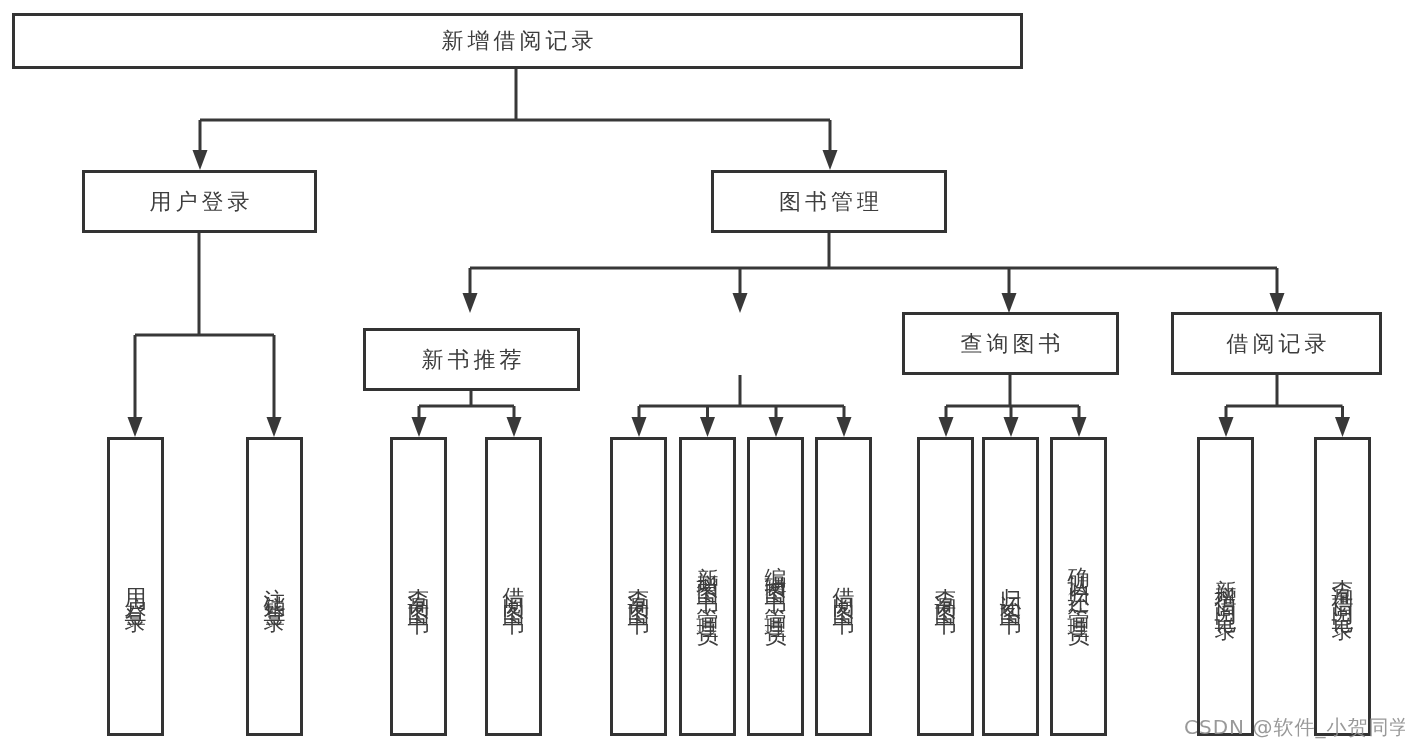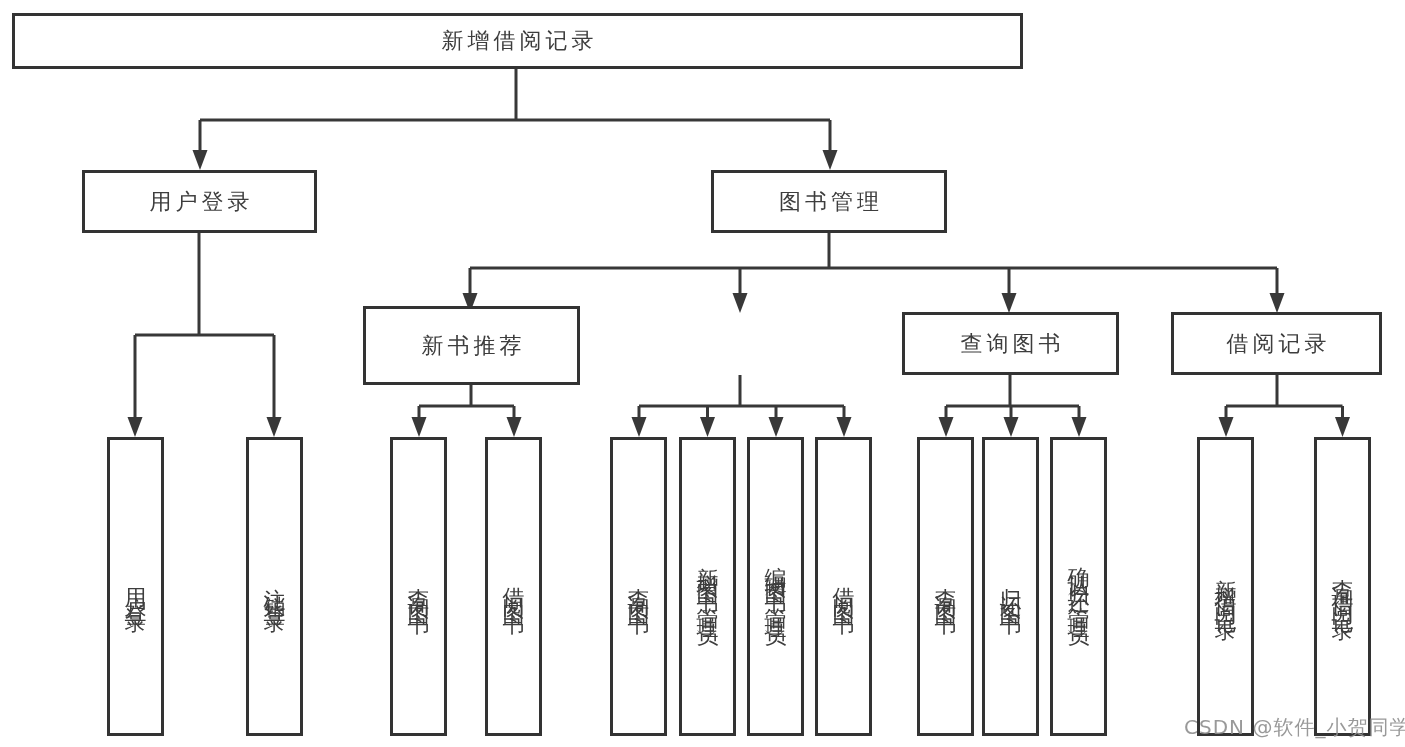--- a/index.html
+++ b/index.html
@@ -82,21 +82,21 @@
     <span>新增借阅记录</span>
   </div>
 
   <div class="node hbox" style="left:82px; top:170px; width:235px; height:63px">
     <span>用户登录</span>
   </div>
   <div class="node hbox" style="left:711px; top:170px; width:236px; height:63px">
     <span>图书管理</span>
   </div>
 
-  <div class="node hbox" style="left:363px; top:306px; width:217px; height:79px">
+  <div class="node hbox" style="left:363px; top:328px; width:217px; height:63px">
     <span>新书推荐</span>
   </div>
   <div class="node hbox" style="left:902px; top:312px; width:217px; height:63px">
     <span>查询图书</span>
   </div>
   <div class="node hbox" style="left:1171px; top:312px; width:211px; height:63px">
     <span>借阅记录</span>
   </div>
 
   <div class="node leaf" style="left:107px; top:437px; width:57px; height:299px">

